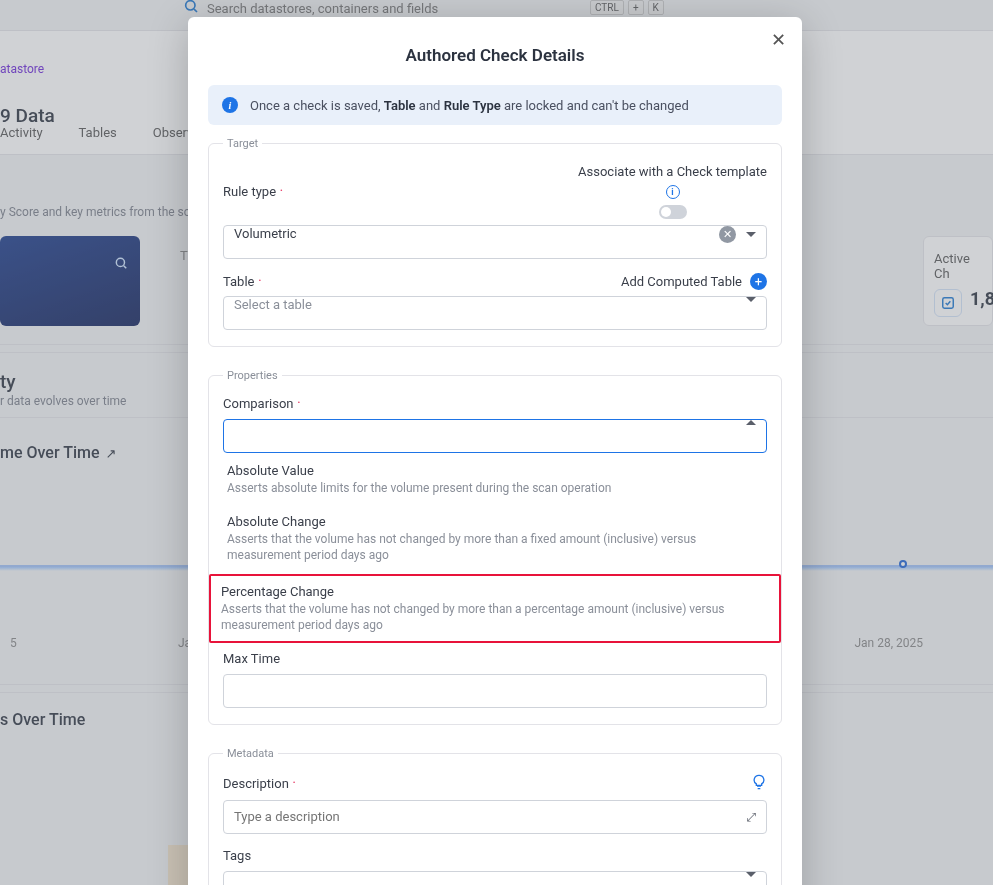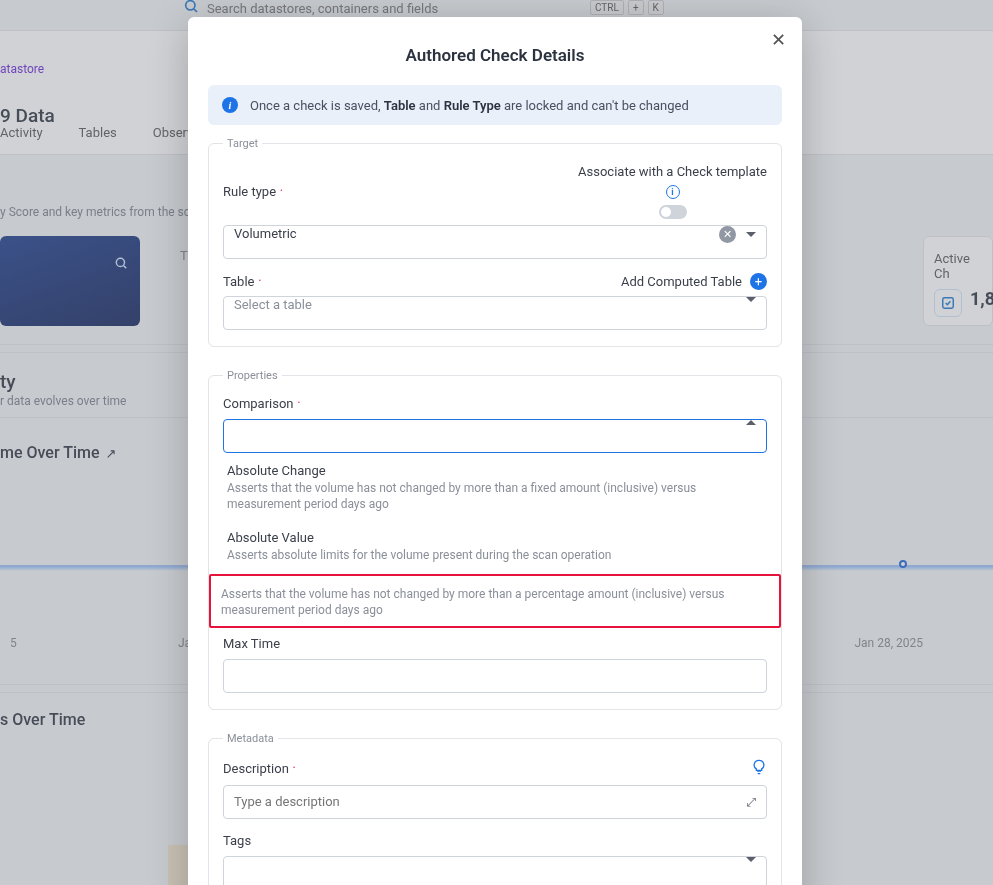--- a/index.html
+++ b/index.html
@@ -211,28 +211,29 @@
     <fieldset class="section">
       <legend>Properties</legend>
       <div class="lbl req">Comparison</div>
       <div class="spacer8"></div>
       <div class="select openblue">
         <span></span>
         <span class="caret up"></span>
       </div>
       <div class="dropdown-panel">
         <div class="dd-item">
+          <div class="t1">Absolute Value</div>
+          <div class="t2">Asserts absolute limits for the volume present during the scan operation</div>
+        </div>
+        <div class="dd-item">
           <div class="t1">Absolute Change</div>
           <div class="t2">Asserts that the volume has not changed by more than a fixed amount (inclusive) versus measurement period days ago</div>
         </div>
-        <div class="dd-item">
-          <div class="t1">Absolute Value</div>
-          <div class="t2">Asserts absolute limits for the volume present during the scan operation</div>
-        </div>
         <div class="dd-item highlight">
+          <div class="t1">Percentage Change</div>
           <div class="t2">Asserts that the volume has not changed by more than a percentage amount (inclusive) versus measurement period days ago</div>
         </div>
       </div>
       <div class="lbl" style="margin-top:8px;">Max Time</div>
       <div class="spacer8"></div>
       <div class="textin">
         <input style="">
       </div>
     </fieldset>
 

